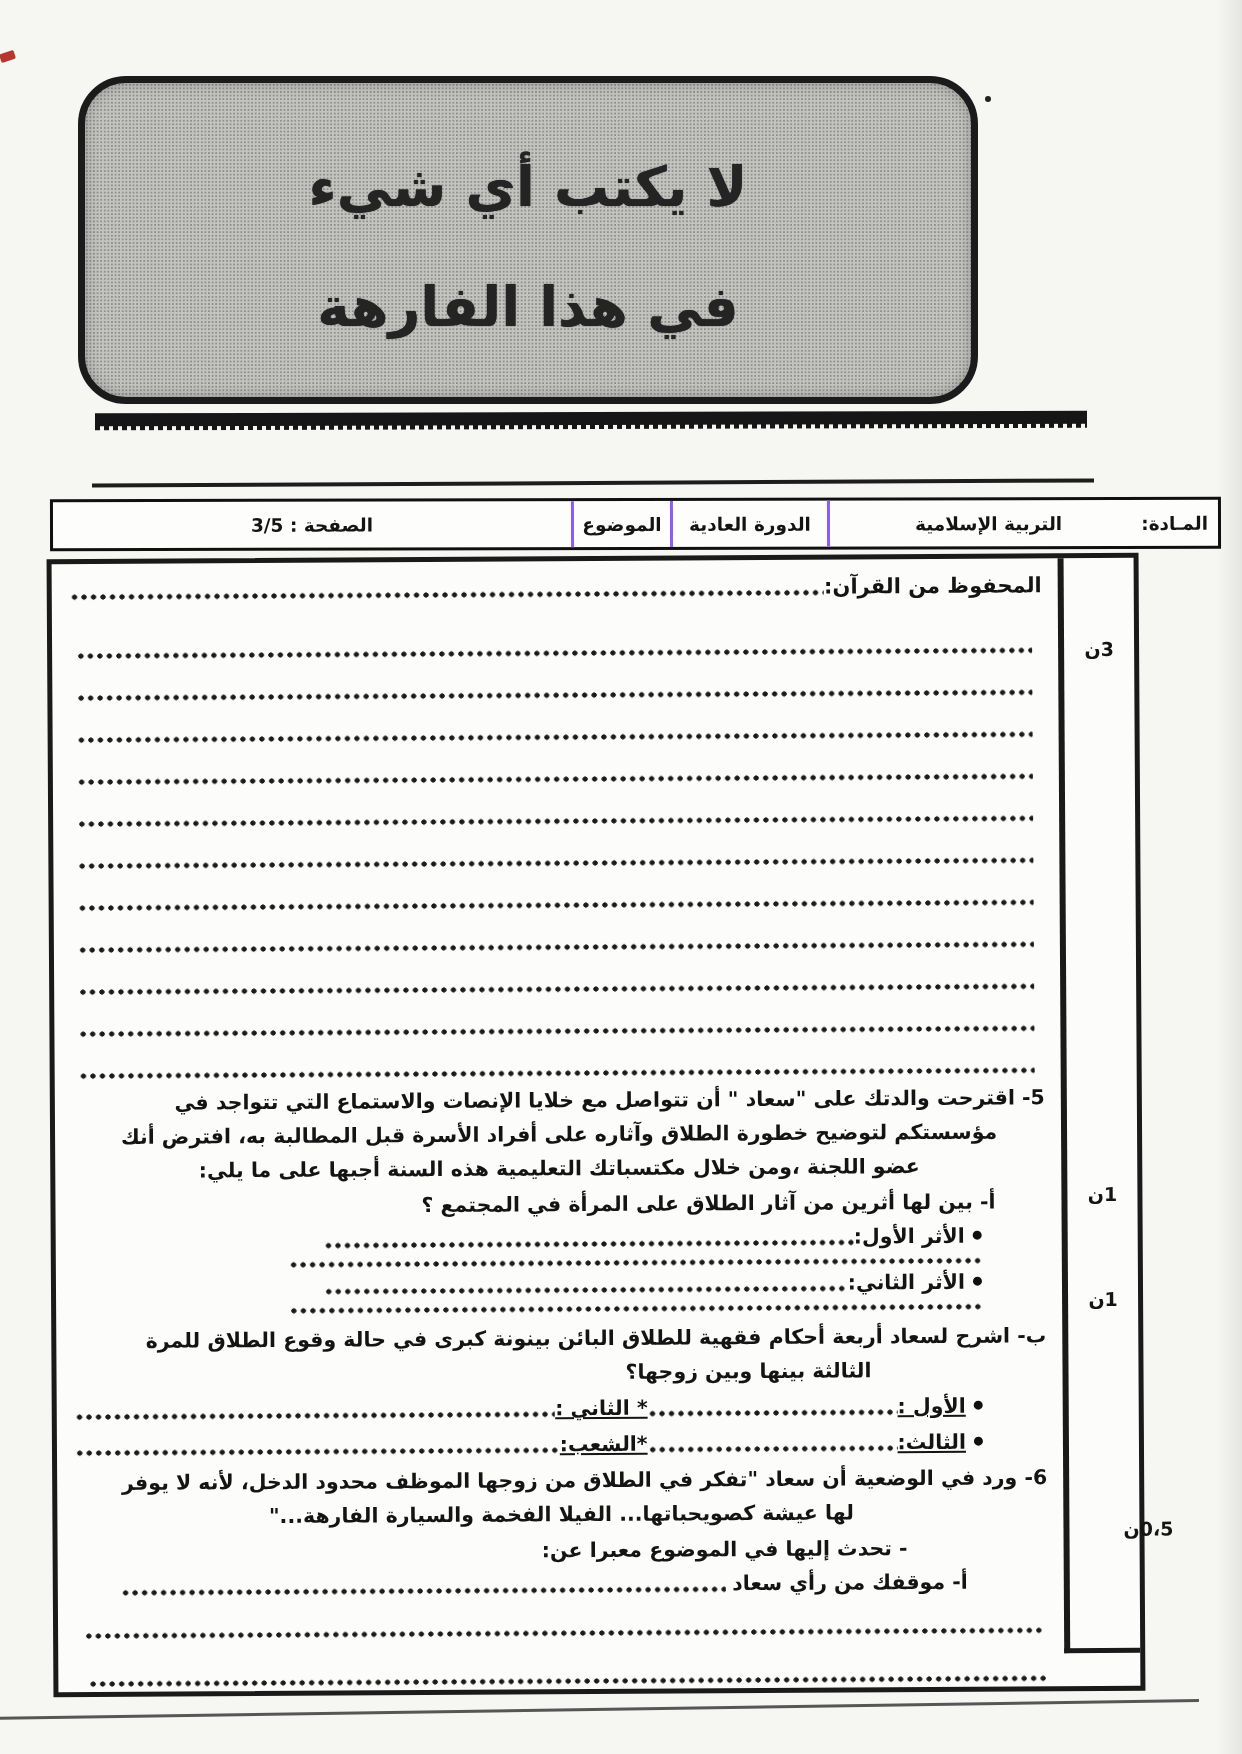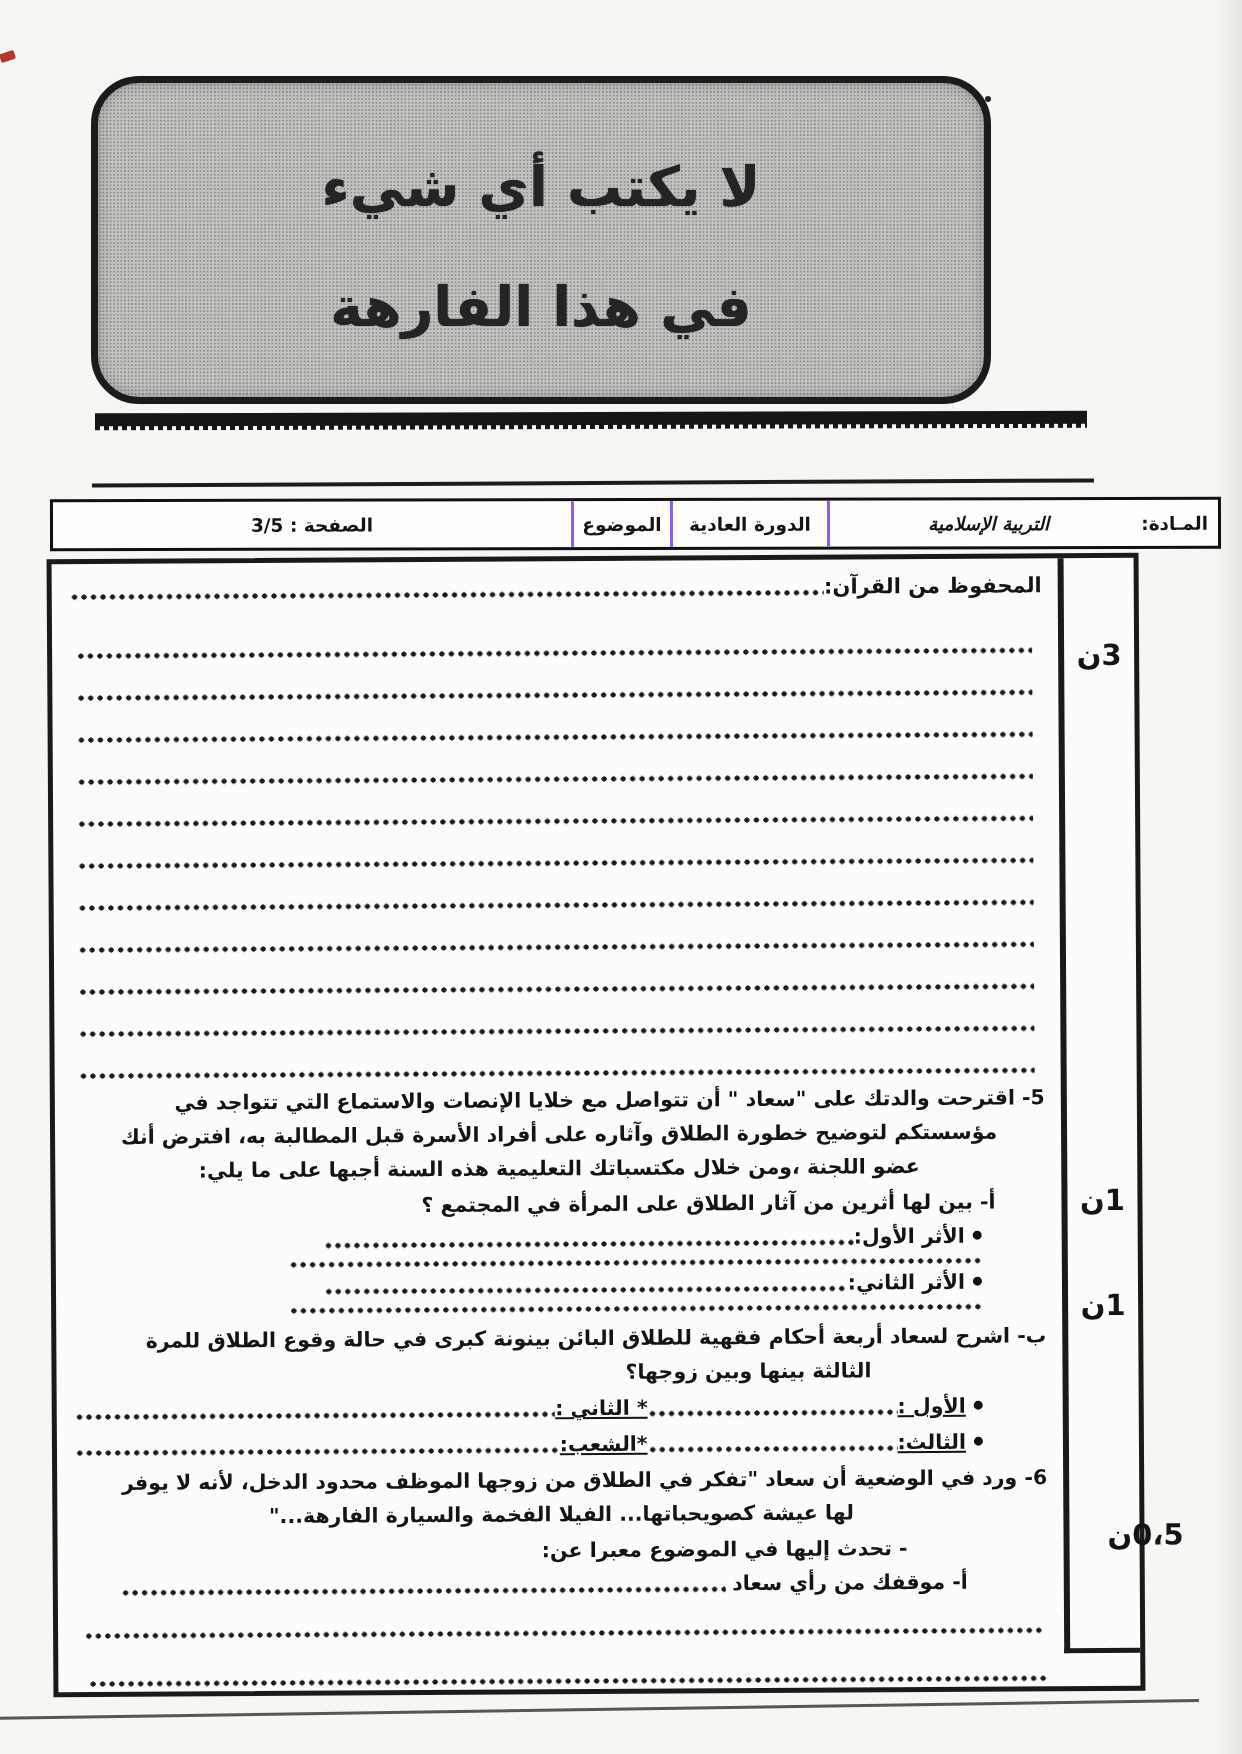--- a/index.html
+++ b/index.html
@@ -11,21 +11,21 @@
     position:relative;
     overflow:hidden;
   }
   #page{position:absolute;inset:0;}
   
   .edge-shade{position:absolute;top:0;right:0;width:26px;height:100%;
     background:linear-gradient(to right,rgba(0,0,0,0),rgba(0,0,0,0.07));}
 
   
   .notice-box{
-    position:absolute;left:91px;top:76px;width:886px;height:314px;
+    position:absolute;left:78px;top:76px;width:886px;height:314px;
     border:7px solid #1b1b1b;border-radius:48px;
     background-color:#c3c3c0;
     background-image:radial-gradient(circle,#8f8f8c 0.9px,rgba(0,0,0,0) 1.3px);
     background-size:3.6px 3.6px;
     box-shadow:inset 0 0 14px rgba(0,0,0,.25);
   }
   .notice-line{position:absolute;left:0;width:100%;text-align:center;
     font-weight:bold;font-size:55px;color:#242424;direction:rtl;
     letter-spacing:1px;text-shadow:0 0 1px #242424;}
   .notice-line.l1{top:72px;}
@@ -44,38 +44,38 @@
   .header-table{
     position:absolute;left:50px;top:498px;width:1165px;height:46px;
     border:3px solid #101010;display:flex;direction:rtl;
     background:#fdfdfc;transform:rotate(-0.12deg);
     font-weight:bold;font-size:18.5px;
   }
   .hcell{display:flex;align-items:center;justify-content:center;
     white-space:nowrap;padding:0 6px;}
   .hcell:not(:first-child){border-left:none;border-right:3px solid #8b5cf6;}
   .hcell.subject{width:372px;justify-content:flex-start;padding-right:10px;}
-  .hcell.subject .val{margin:12px auto;font-style:italic;}
+  .hcell.subject .val{margin:12px auto;}
   .hcell.branch{width:362px;}
   .hcell.session{width:142px;}
   .hcell.topic{width:84px;}
   .hcell.page{flex:1;}
 
   
   .main-box{
     position:absolute;left:50px;top:556px;width:1082px;height:1128px;
     border:5px solid #1a1a1a;background:#fcfcfa;
     transform:rotate(-0.35deg);
   }
   .marks-col{
     position:absolute;top:0;right:0;width:70px;height:1090px;
     border-left:6px solid #1a1a1a;border-bottom:5px solid #1a1a1a;
   }
   .mark{position:absolute;width:100%;text-align:center;direction:rtl;
-    font-weight:bold;font-size:29px;}
+    font-weight:bold;font-size:19px;}
   .mark.m1{top:80px;}
   .mark.m2{top:625px;}
   .mark.m3{top:730px;}
   .mark.m4{top:960px;margin-left:44px;}
 
   .content{
     position:absolute;top:6px;right:92px;left:18px;direction:rtl;
     font-weight:bold;font-size:20.5px;line-height:34px;text-align:right;
   }
   .dots{height:8px;

